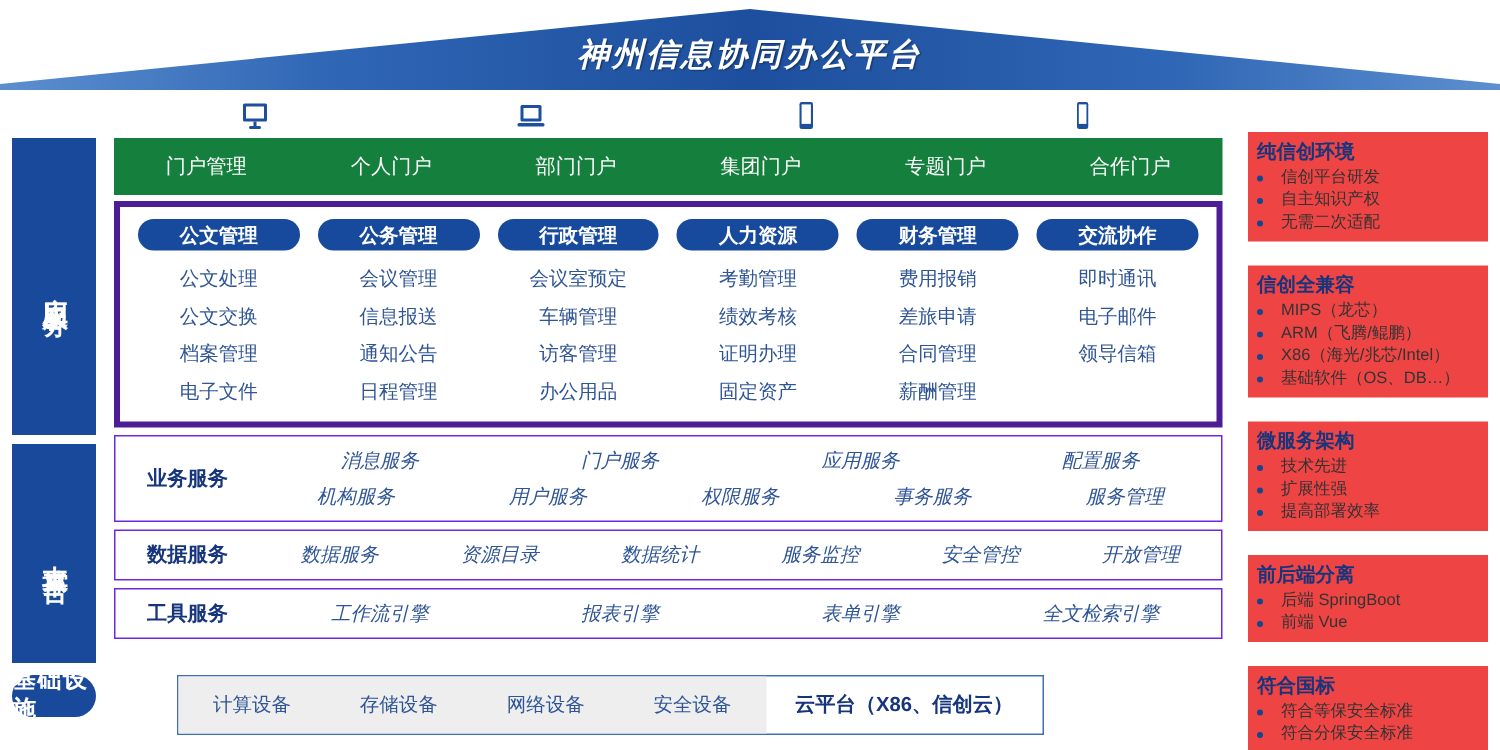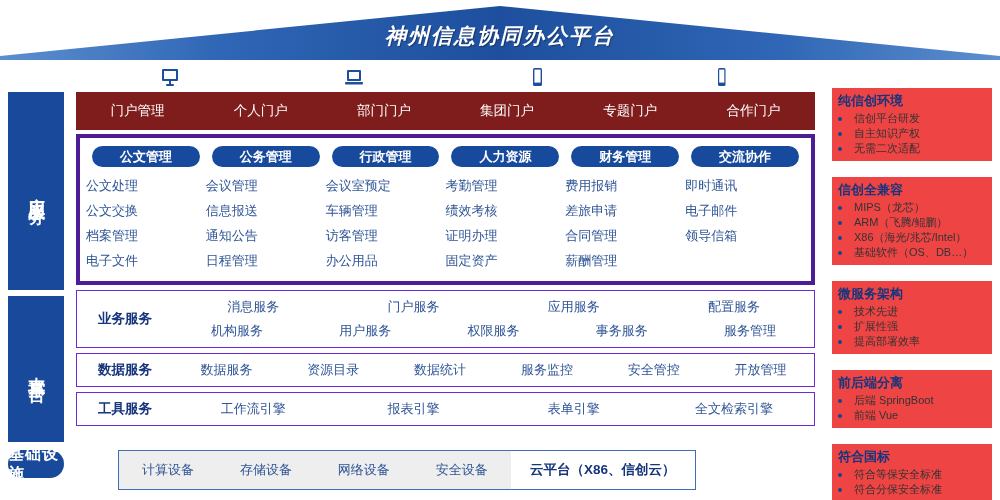--- a/index.html
+++ b/index.html
@@ -82,21 +82,21 @@
     writing-mode: horizontal-tb;
     text-orientation: mixed;
   }
 
   
   #main { position: absolute; left: 76px; top: 92px; width: 739px; }
 
   
   #portal-bar {
     height: 38px;
-    background: #7f1d1d;
+    background: #15803d;
     display: flex;
     align-items: center;
   }
   .portal-item {
     flex: 1 1 0;
     text-align: center;
     color: #ffffff;
     font-size: 13.5px;
   }
 
@@ -114,20 +114,21 @@
     color: #ffffff;
     font-size: 13px;
     font-weight: bold;
     border-radius: 11px;
     height: 21px;
     line-height: 21px;
     text-align: center;
     margin: 0 6px 6px 6px;
   }
   .mod-item {
+    text-align: center;
     font-size: 13px;
     color: #2f5596;
     line-height: 25px;
     height: 25px;
     white-space: nowrap;
   }
 
   
   .sup-panel {
     margin-top: 5px;
@@ -138,21 +139,21 @@
     padding: 4px 0;
   }
   .sup-title {
     width: 96px;
     flex: 0 0 96px;
     text-align: center;
     font-size: 13.5px;
     font-weight: bold;
     color: #16357c;
   }
-  .sup-body { flex: 1 1 auto; }
+  .sup-body { flex: 1 1 auto; font-style: italic; }
   .sup-row { display: flex; }
   .sup-item {
     flex: 1 1 0;
     text-align: center;
     font-size: 13px;
     color: #2f5596;
     line-height: 24px;
     white-space: nowrap;
   }
 

